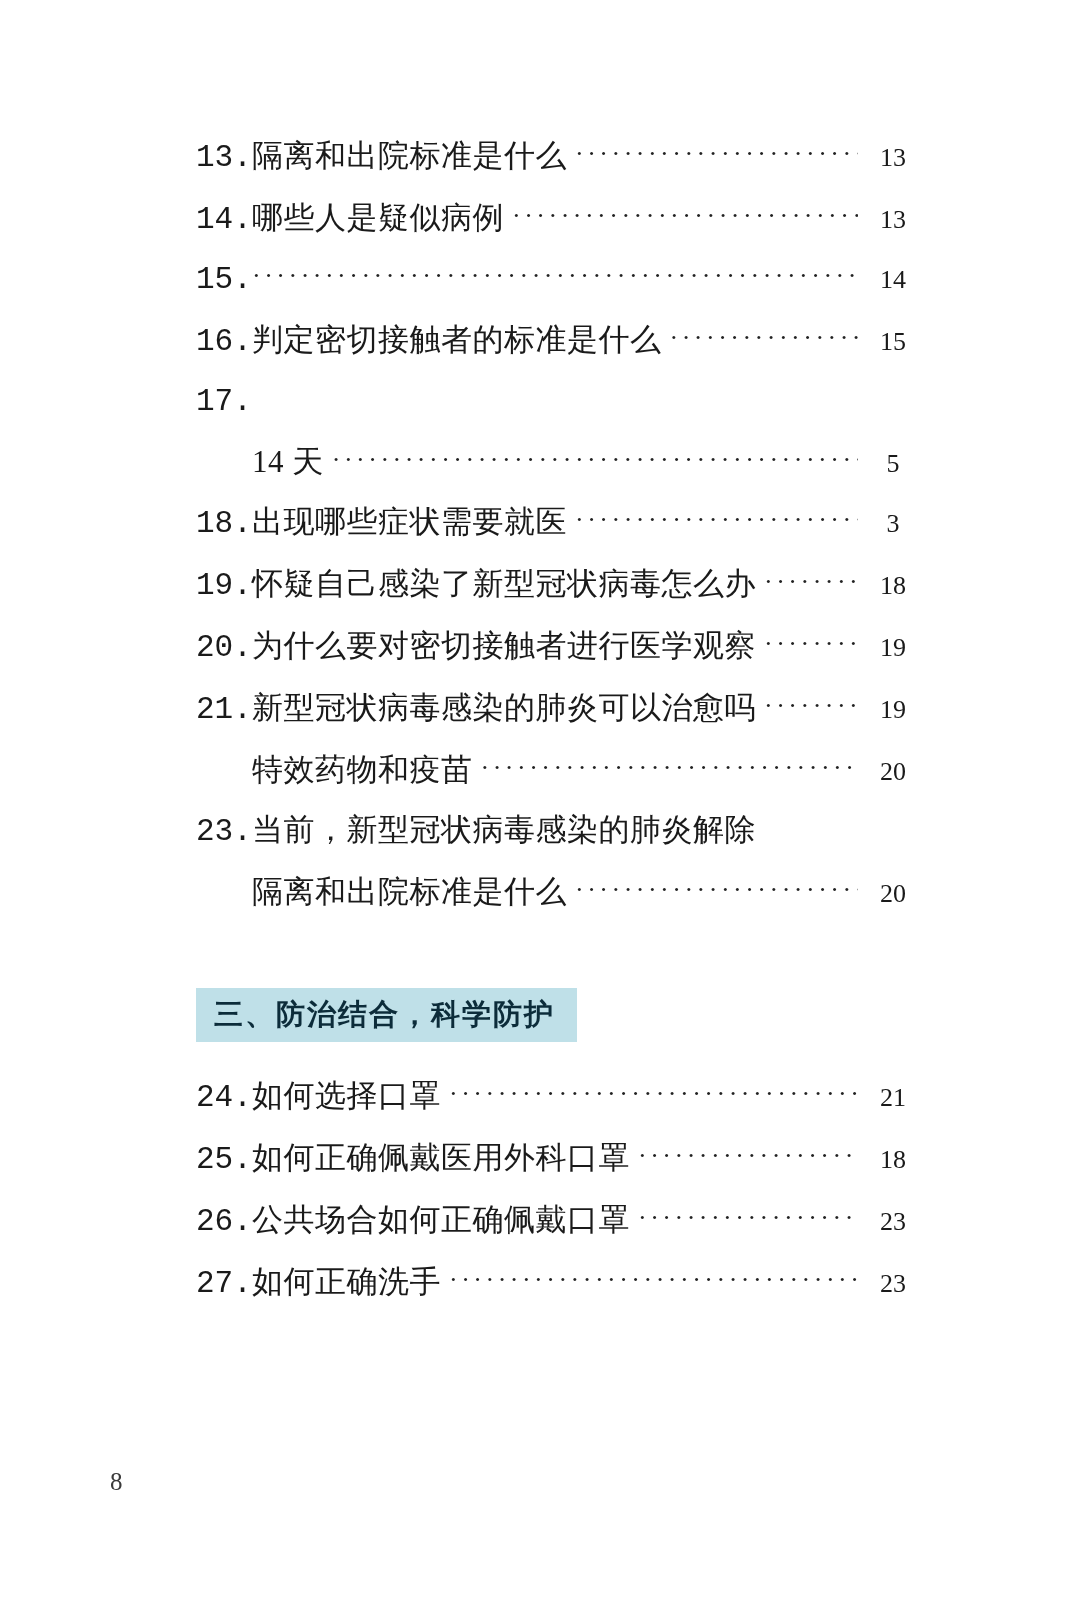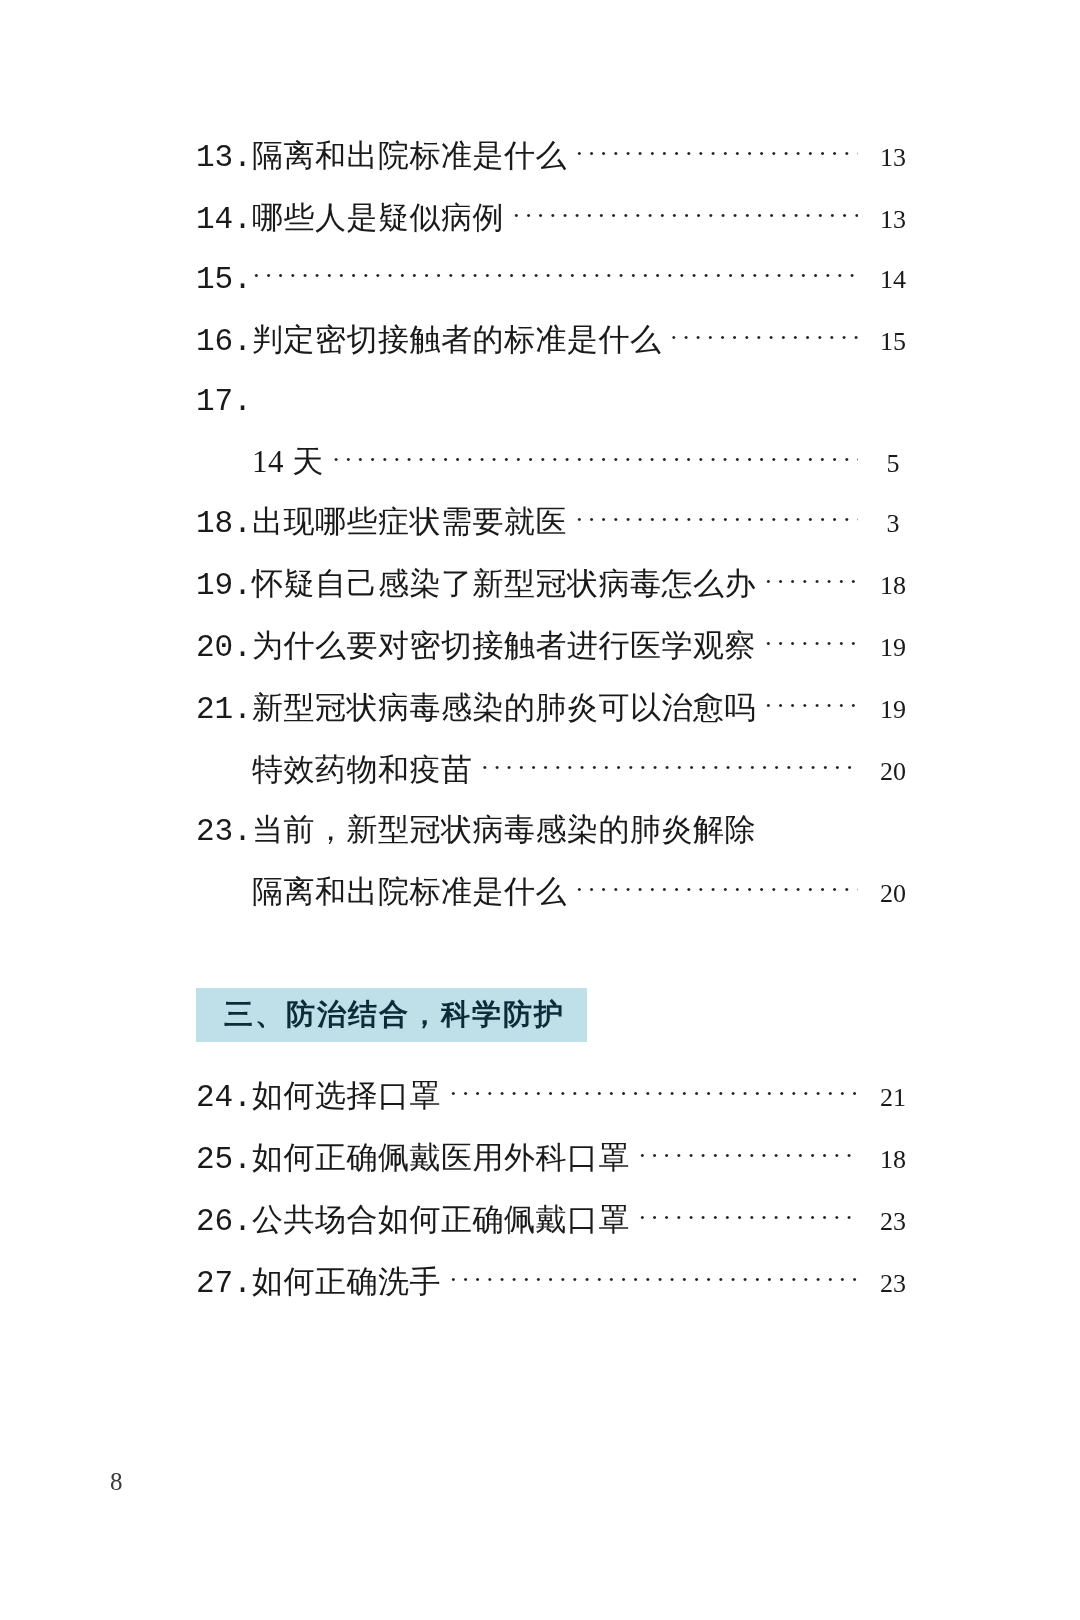--- a/index.html
+++ b/index.html
@@ -73,21 +73,21 @@
     margin-bottom: 38px;
     display: inline-block;
   }
   .section-head .band {
     background: #bfe0e8;
     color: #0c2c3a;
     font-family: "Liberation Sans", "DejaVu Sans", sans-serif;
     font-weight: bold;
     font-size: 29px;
     letter-spacing: 2px;
-    padding: 10px 22px 11px 28px;
+    padding: 10px 22px 11px 18px;
     display: inline-block;
     line-height: 1.15;
   }
   .folio {
     position: absolute;
     left: 110px;
     top: 1468px;
     font-size: 25px;
     color: #3a3a3a;
     font-family: "Liberation Serif", serif;

